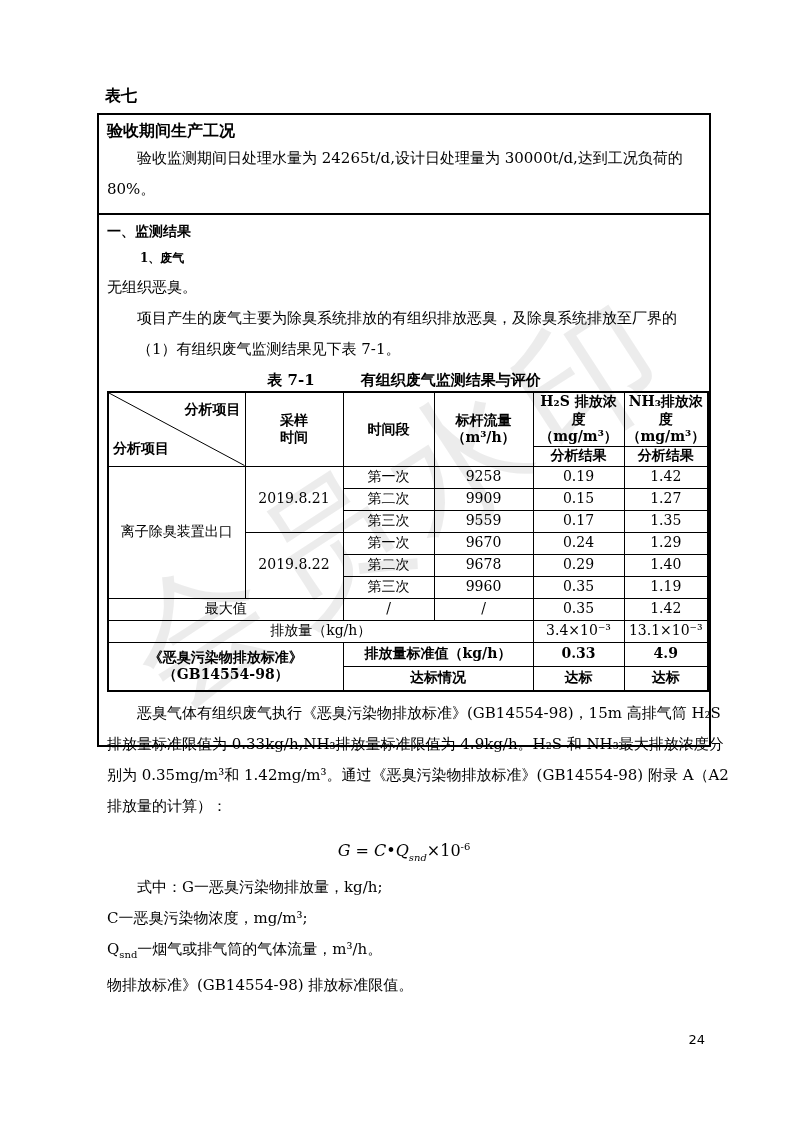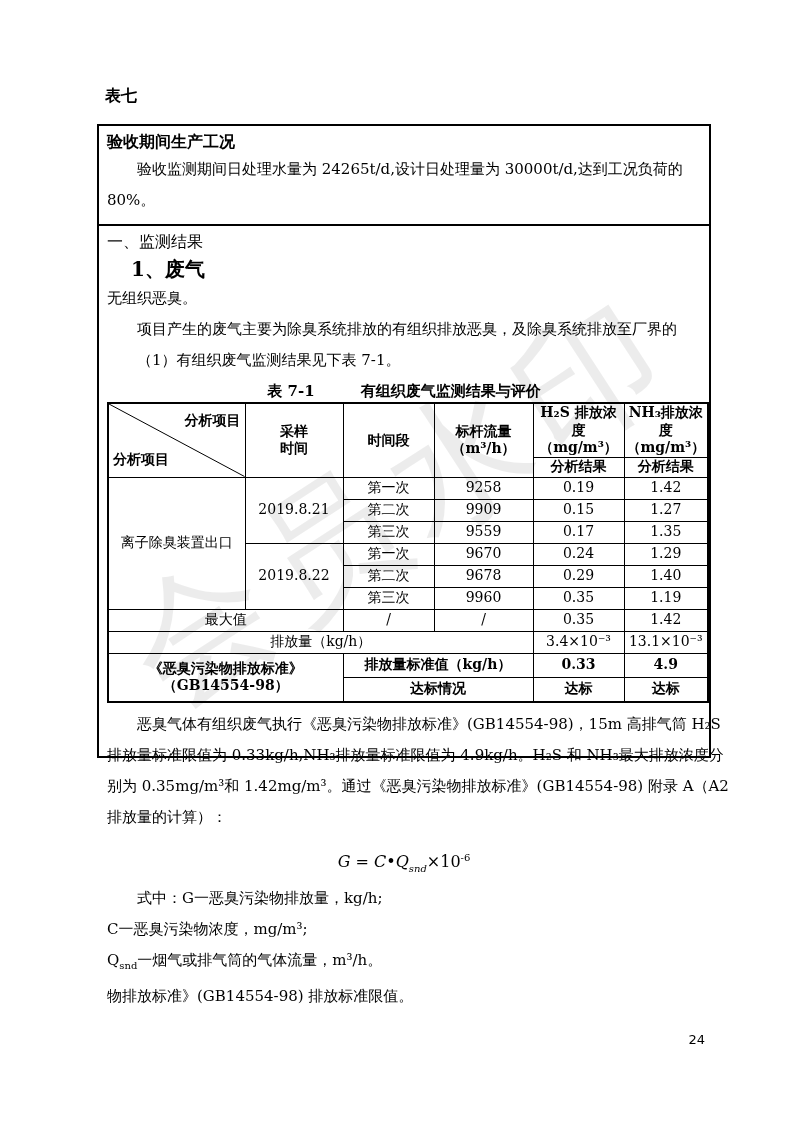--- a/index.html
+++ b/index.html
@@ -3,29 +3,29 @@
 <meta charset="utf-8">
 <style>
   html,body{margin:0;padding:0;background:#ffffff;}
   .page{position:relative;width:793px;height:1122px;background:#ffffff;overflow:hidden;
         font-family:"DejaVu Serif","Liberation Serif",serif;color:#000;}
   .watermark{position:absolute;left:70px;top:430px;width:660px;text-align:center;
         font-size:140px;line-height:1;letter-spacing:14px;color:#000;opacity:0.07;
         transform:rotate(-33deg);z-index:0;pointer-events:none;white-space:nowrap;}
   .content{position:relative;z-index:1;}
   .doc-tag{position:absolute;left:105px;top:86px;font-size:16px;font-weight:bold;}
-  .docbox{position:absolute;left:97px;top:124px;width:614px;height:634px;
+  .docbox{position:absolute;left:97px;top:113px;width:614px;height:634px;
         border:2px solid #000;box-sizing:border-box;}
   .sec1{border-bottom:2px solid #000;padding:4px 8px 8px 8px;}
   .sec1-title{font-size:16px;font-weight:bold;line-height:24px;}
   .bodyline{font-size:15px;line-height:31px;white-space:nowrap;}
   .indent{ text-indent:30px;}
   .sec2{padding:3px 8px 0 8px;}
-  .h1{font-size:16px;font-weight:normal;line-height:26px;}
-  .h2{font-size:20px;font-weight:bold;line-height:28px;margin-left:24px;}
+  .h1{font-size:14px;font-weight:bold;line-height:26px;}
+  .h2{font-size:12px;font-weight:bold;line-height:28px;margin-left:33px;}
   .tbl-caption{text-align:center;font-size:15px;font-weight:bold;line-height:22px;margin-top:4px;}
   .tbl-caption .gap{display:inline-block;width:46px;}
   table.t71{border-collapse:collapse;margin:0 auto;width:600px;table-layout:fixed;}
   table.t71 td{border:1px solid #000;text-align:center;vertical-align:middle;
         font-size:14px;padding:0 2px;white-space:pre-line;line-height:1.25;}
   table.t71{border:2px solid #000;}
   .hb{font-weight:bold;}
   .r-head1 td{height:48px;}
   .r-head2 td{height:19px;}
   .r-data td{height:21px;}

